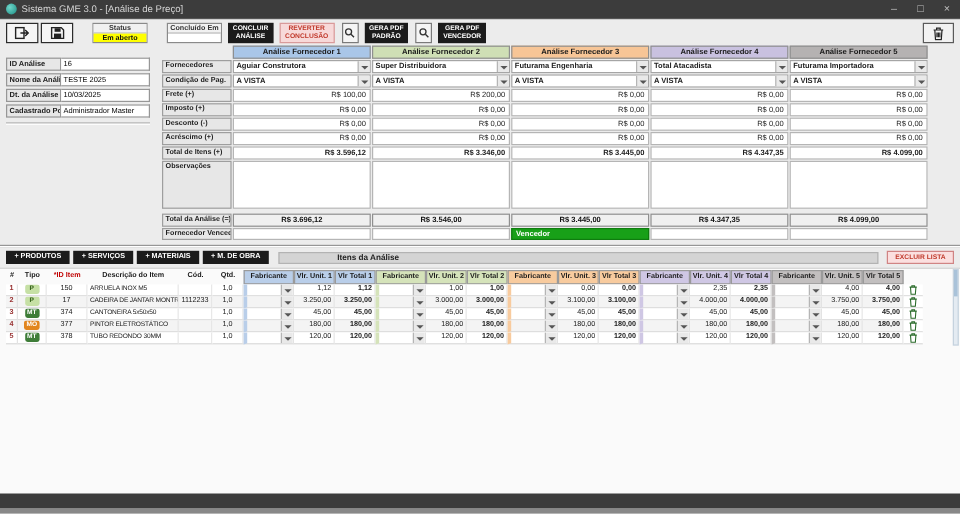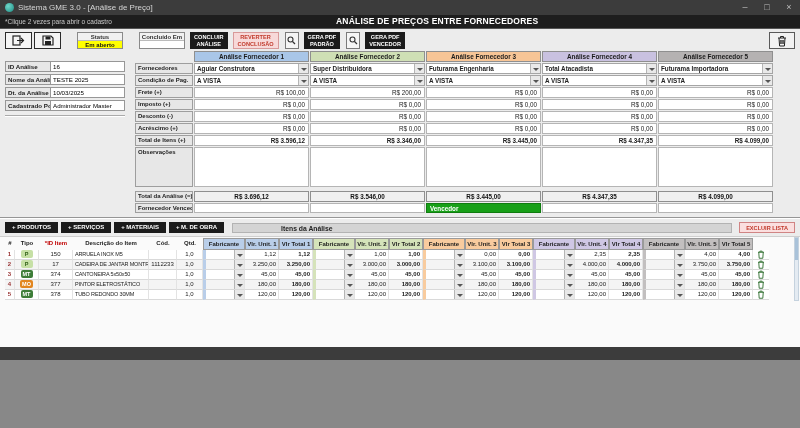--- a/index.html
+++ b/index.html
@@ -1,17 +1,17 @@
 <!DOCTYPE html>
 <html><head>
 <meta charset="utf-8">
 <style>
   html,body{margin:0;padding:0;background:#888;}
   *{box-sizing:border-box;}
-  .page{width:800px;height:360px;display:flex;flex-direction:column;background:#ececec;
+  .page{width:800px;height:424px;display:flex;flex-direction:column;background:#ececec;
         font-family:"Liberation Sans","DejaVu Sans",sans-serif;overflow:hidden;position:relative;}
   
   .titlebar{height:15px;background:#3c3c3c;display:flex;align-items:center;color:#d6d6d6;flex:0 0 auto;}
   .app-icon{width:9px;height:9px;border-radius:50%;margin:0 4px 0 5px;
             background:radial-gradient(circle at 35% 35%,#6fd6c9,#1c8d84);flex:0 0 auto;}
   .wtitle{font-size:8px;white-space:nowrap;}
   .win-btns{margin-left:auto;display:flex;height:100%;}
   .win-btn{width:22px;text-align:center;font-size:9px;line-height:15px;color:#bdbdbd;cursor:default;}
   
   .subbar{height:13px;background:#1e1e1e;position:relative;flex:0 0 auto;}
@@ -88,24 +88,20 @@
   <div class="titlebar">
     <span class="app-icon"></span>
     <span class="wtitle">Sistema GME 3.0 - [Análise de Preço]</span>
     <div class="win-btns">
       <span class="win-btn">–</span>
       <span class="win-btn">□</span>
       <span class="win-btn">×</span>
     </div>
   </div>
 
-  <div class="subbar">
-    <span class="hint">*Clique 2 vezes para abrir o cadastro</span>
-    <span class="heading">ANÁLISE DE PREÇOS ENTRE FORNECEDORES</span>
-  </div>
 
   <div class="main">
 
     <div class="toolbar">
       <div class="icon-btn">
         <svg width="13" height="11" viewBox="0 0 13 11">
           <rect x="1" y="1" width="7" height="9" fill="none" stroke="#222" stroke-width="1.2"></rect>
           <path d="M5 5.5h6 M9 3l2.5 2.5L9 8" fill="none" stroke="#222" stroke-width="1.2"></path>
         </svg>
       </div>

